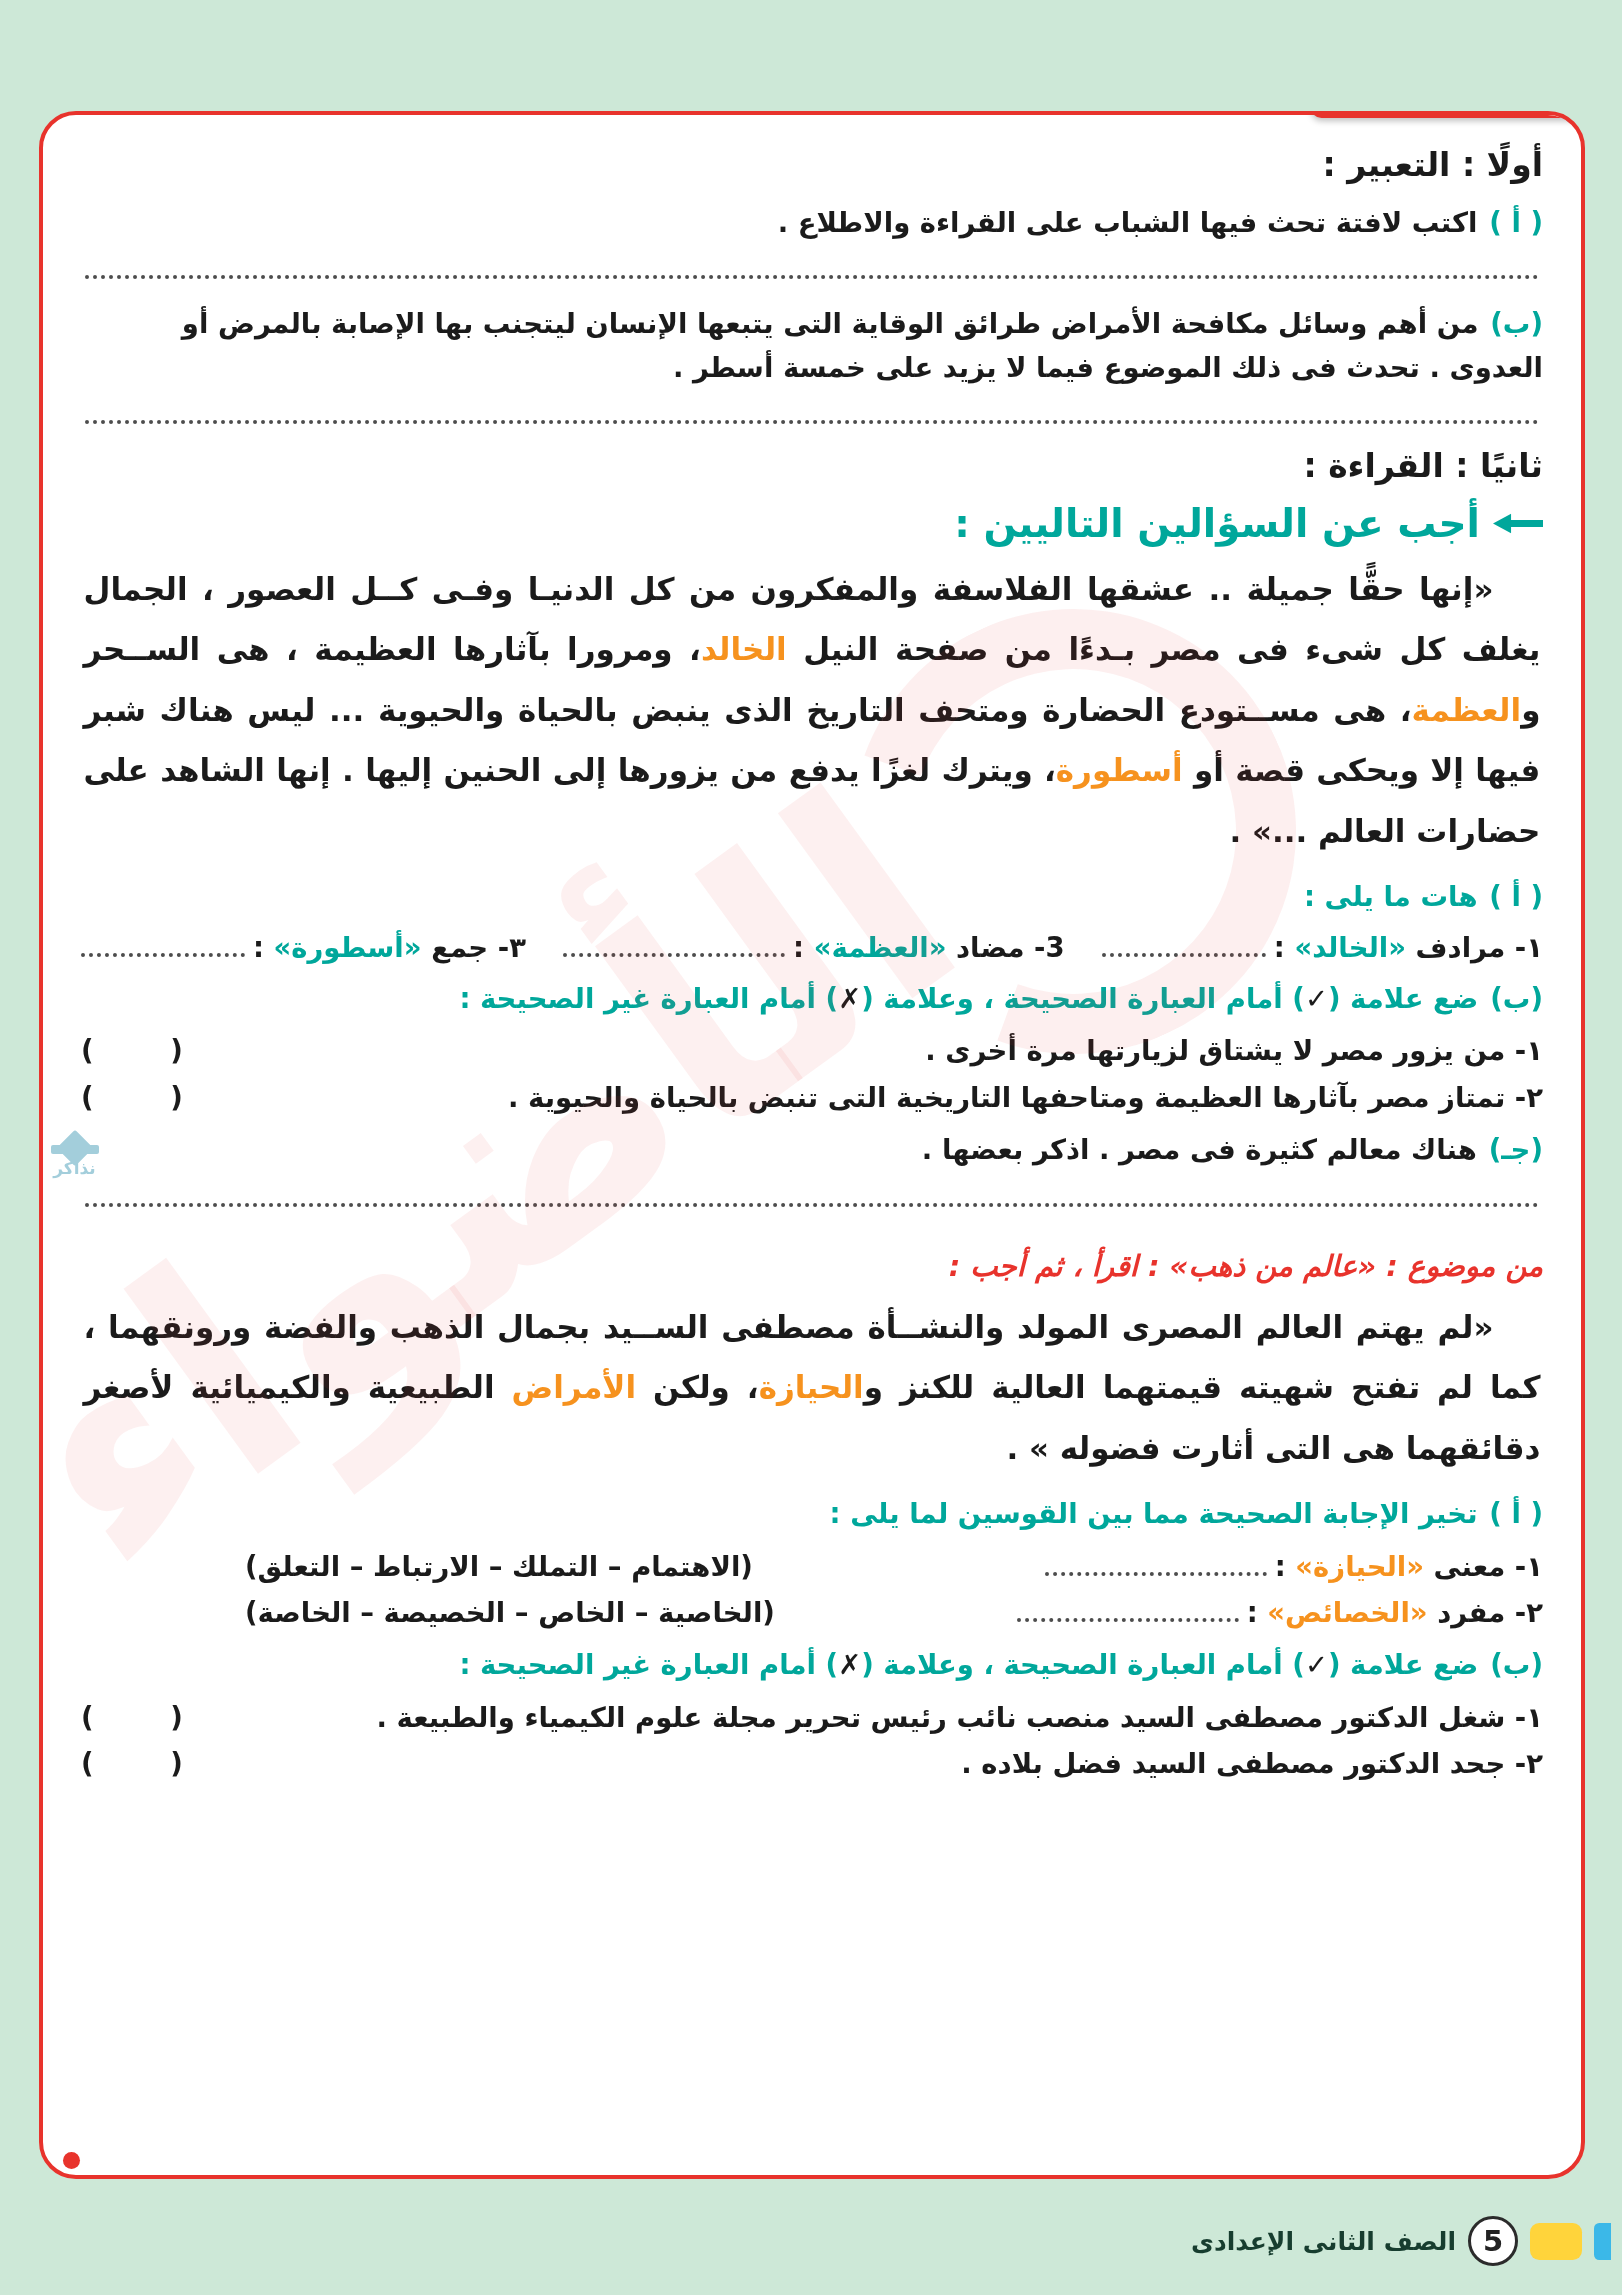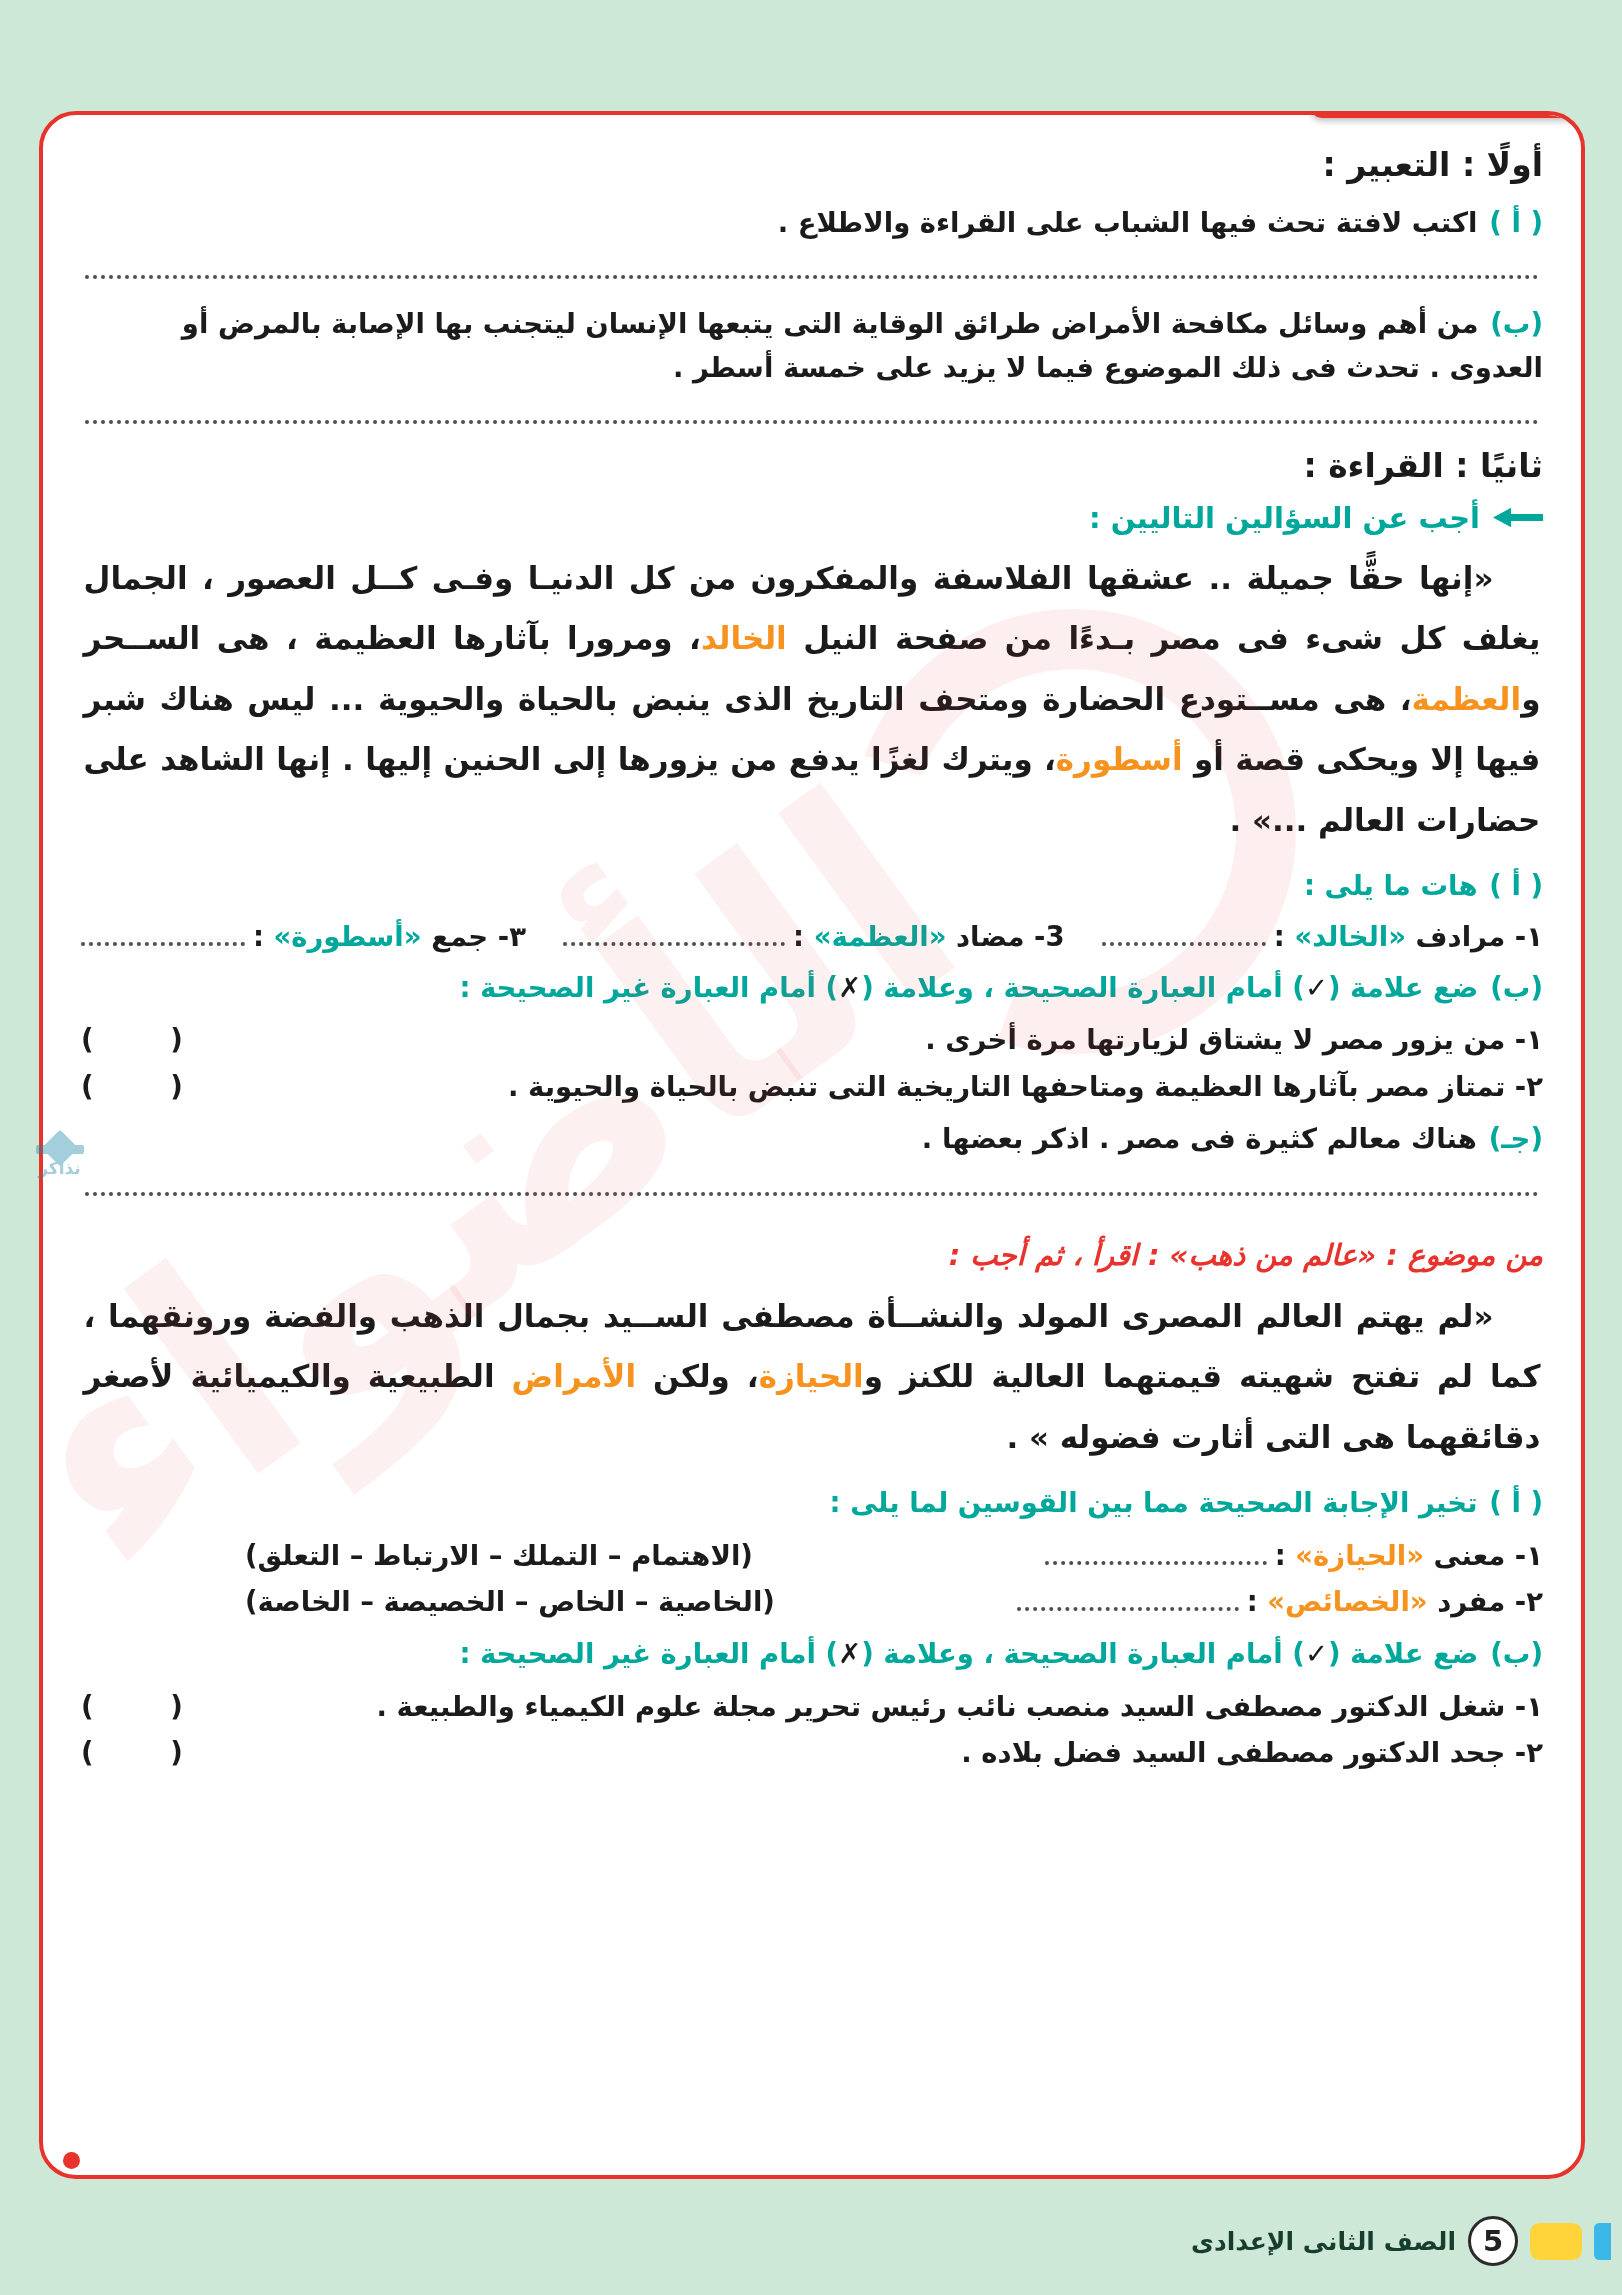--- a/index.html
+++ b/index.html
@@ -87,21 +87,21 @@
     font-size:27.5px;margin:14.4px 0;
   }
   .paren{white-space:pre;font-size:27.5px;}
   .choice-row{
     display:flex;justify-content:space-between;align-items:baseline;
     font-size:27.5px;margin:14.4px 0;
     padding-left:164px;
   }
   .instruction{
     display:flex;align-items:center;gap:13px;
-    font-size:29px;margin:13px 0;
+    font-size:39px;margin:13px 0;
   }
   .arrow-icon{display:inline-flex;align-items:center;}
   .arrow-icon svg{width:50px;height:21px;fill:var(--teal);}
   .footer{
     position:absolute;
     bottom:29px;right:12px;
     display:flex;direction:ltr;align-items:center;gap:12px;
     z-index:4;
   }
   .grade{font-size:25px;color:#173d2f;}
@@ -126,21 +126,21 @@
   .wm-ring{
     position:absolute;
     top:609px;left:851px;
     width:445px;height:445px;border-radius:50%;
     border:60px solid rgba(226,60,60,0.08);
     border-left-color:transparent;
     transform:rotate(-25deg);
     z-index:2;pointer-events:none;
   }
   .nevakr{
-    position:absolute;left:17px;top:1145px;width:85px;
+    position:absolute;left:32px;top:1145px;width:85px;
     text-align:center;opacity:.4;color:#1b86a8;z-index:2;
     font-size:17px;
   }
   .nevakr .cap{
     width:48px;height:9.2px;margin:0 auto 3.9px;
     background:#1b86a8;position:relative;border-radius:2px;
   }
   .nevakr .cap::before{
     content:"";position:absolute;left:11px;top:-10.5px;
     width:26px;height:26px;background:#1b86a8;

